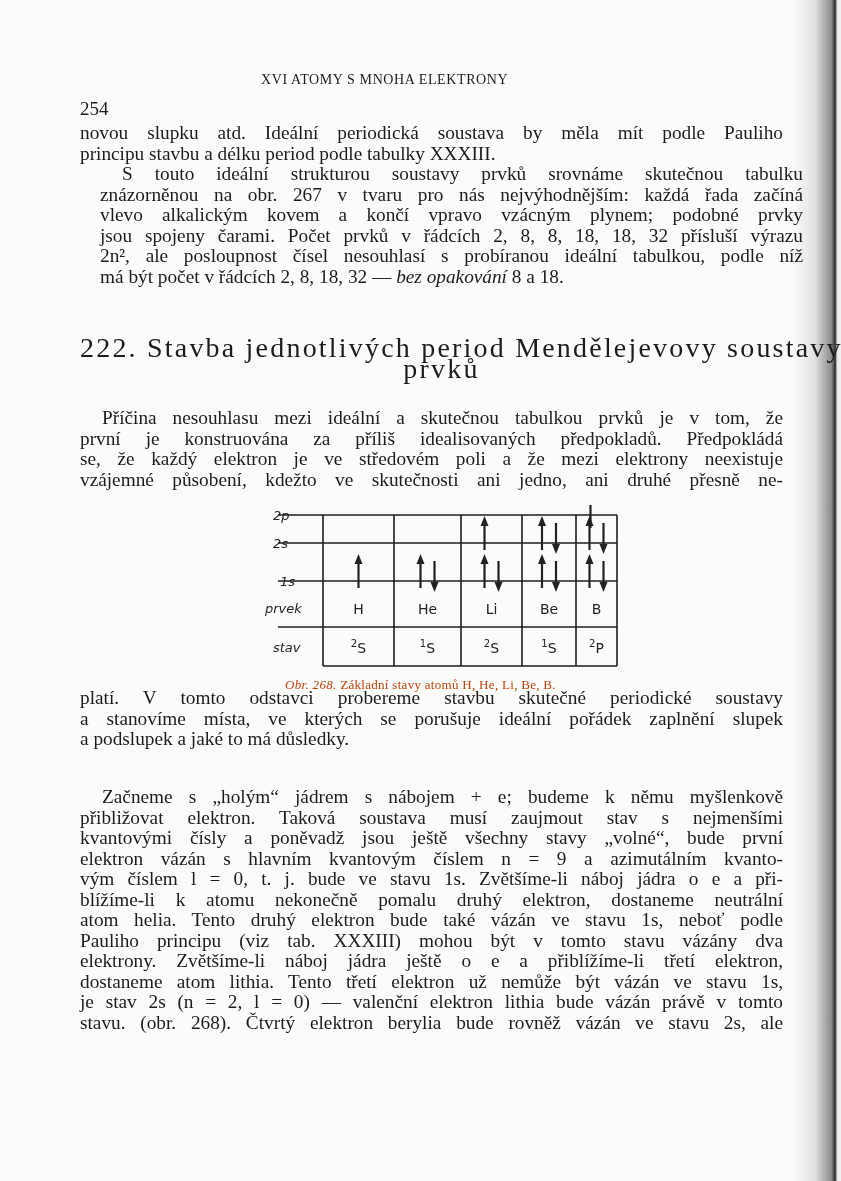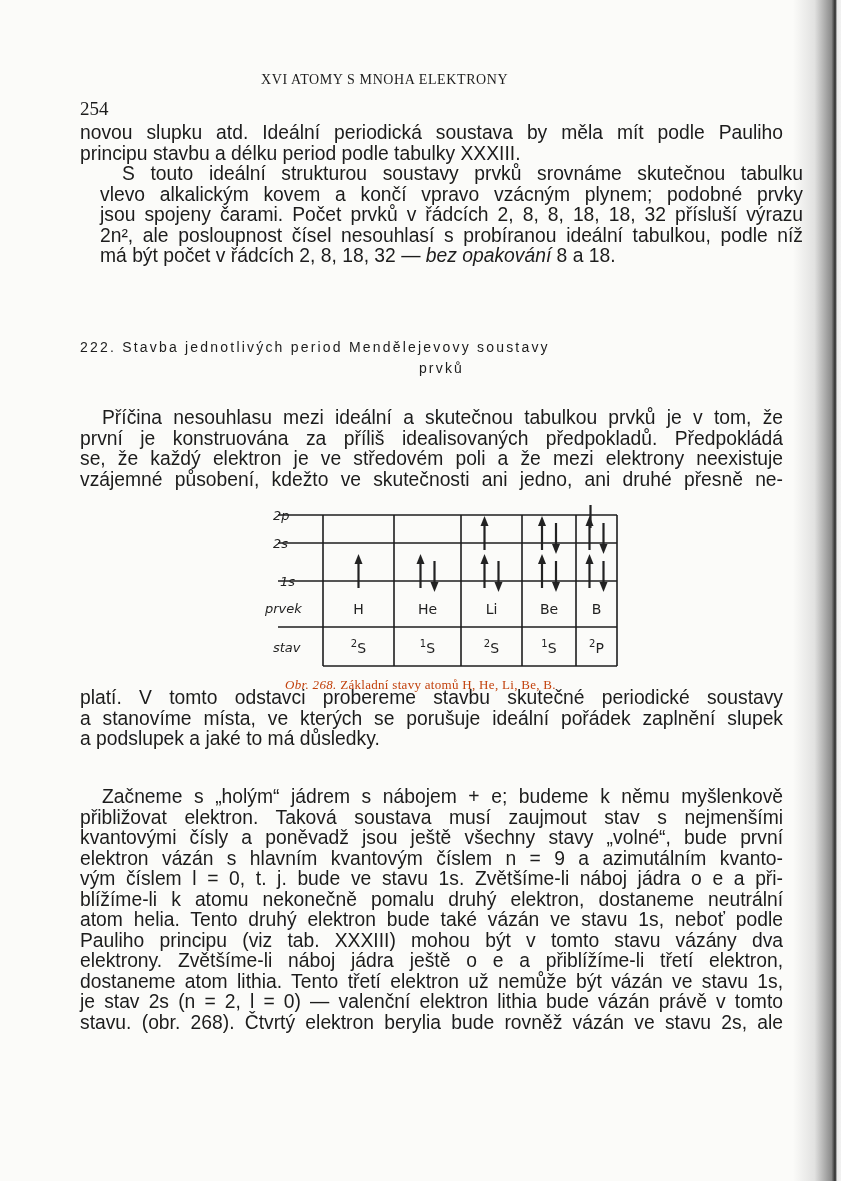--- a/index.html
+++ b/index.html
@@ -10,27 +10,27 @@
     color: #1c1c1c;
   }
   .gutter-shadow {
     position: absolute; top: 0; right: 0; width: 48px; height: 1181px;
     background: linear-gradient(to right, rgba(255,255,255,0) 0%, rgba(200,200,200,0.5) 45%, rgba(120,120,120,0.85) 80%, #2a2a2a 88%, #e9e9e9 92%, #f2f2f2 100%);
   }
   .running-head { position: absolute; top: 70px; left: 80px; width: 700px; height: 24px; }
   .page-number { position: absolute; left: 0; top: 0; font-family: "Liberation Serif", serif; font-size: 19px; margin-top: 28px; }
   .chapter-title { position: absolute; left: 181px; top: 2px; font-family: "Liberation Serif", serif; font-size: 14px; letter-spacing: 0.6px; }
 
-  .para { position: absolute; left: 80px; width: 703px; font-family: Liberation Sans, sans-serif; font-size: 19.3px; line-height: 20.5px; text-align: justify; }
+  .para { position: absolute; left: 80px; width: 703px; font-family: Liberation Serif, serif; font-size: 19.3px; line-height: 20.5px; text-align: justify; }
   .para .line { display: block; white-space: nowrap; text-align-last: justify; }
   .para .line.last { text-align-last: left; }
   .indent { padding-left: 22px; }
   i.it { font-style: italic; }
 
-  .section-heading { position: absolute; left: 80px; top: 337px; width: 703px; font-family: Liberation Sans, sans-serif; font-size: 14px; line-height: 21px; letter-spacing: 2.2px; }
+  .section-heading { position: absolute; left: 80px; top: 337px; width: 703px; font-family: Liberation Serif, serif; font-size: 28px; line-height: 21px; letter-spacing: 2.2px; }
   .section-heading .l1 { display: block; white-space: nowrap; }
   .section-heading .l2 { display: block; text-align: center; padding-left: 20px; }
 
   .figure { position: absolute; left: 255px; top: 505px; width: 380px; height: 168px; }
   .figure svg { position: absolute; left: 0; top: 0; }
   .fig-label { font-family: "DejaVu Sans", sans-serif; font-style: italic; font-size: 13px; fill: #222; }
   .fig-cell { font-family: "DejaVu Sans", sans-serif; font-size: 14px; fill: #222; }
   .caption { position: absolute; left: 0; top: 677px; width: 841px; text-align: center; font-family: "Liberation Serif", serif; font-size: 13px; color: #c2410c; letter-spacing: 0.3px; }
   .caption .fig-no { font-style: italic; }
 </style>
@@ -44,20 +44,21 @@
   <span class="chapter-title">XVI ATOMY S MNOHA ELEKTRONY</span>
 </div>
 
 <div class="para" style="top:123px;">
   <span class="line">novou slupku atd. Ideální periodická soustava by měla mít podle Pauliho</span>
   <span class="line last">principu stavbu a délku period podle tabulky XXXIII.</span>
 </div>
 
 <div class="para" style="top:164px;margin-left:20px;">
   <span class="line indent">S touto ideální strukturou soustavy prvků srovnáme skutečnou tabulku</span>
+  <span class="line">znázorněnou na obr. 267 v tvaru pro nás nejvýhodnějším: každá řada začíná</span>
   <span class="line">vlevo alkalickým kovem a končí vpravo vzácným plynem; podobné prvky</span>
   <span class="line">jsou spojeny čarami. Počet prvků v řádcích 2, 8, 8, 18, 18, 32 přísluší výrazu</span>
   <span class="line">2n², ale posloupnost čísel nesouhlasí s probíranou ideální tabulkou, podle níž</span>
   <span class="line last"><span>má být počet v řádcích 2, 8, 18, 32 — </span><i class="it">bez opakování</i><span> 8 a 18.</span></span>
 </div>
 
 <div class="section-heading">
   <span class="l1"><span>222.</span> <span>Stavba jednotlivých period Mendělejevovy soustavy</span></span>
   <span class="l2">prvků</span>
 </div>

